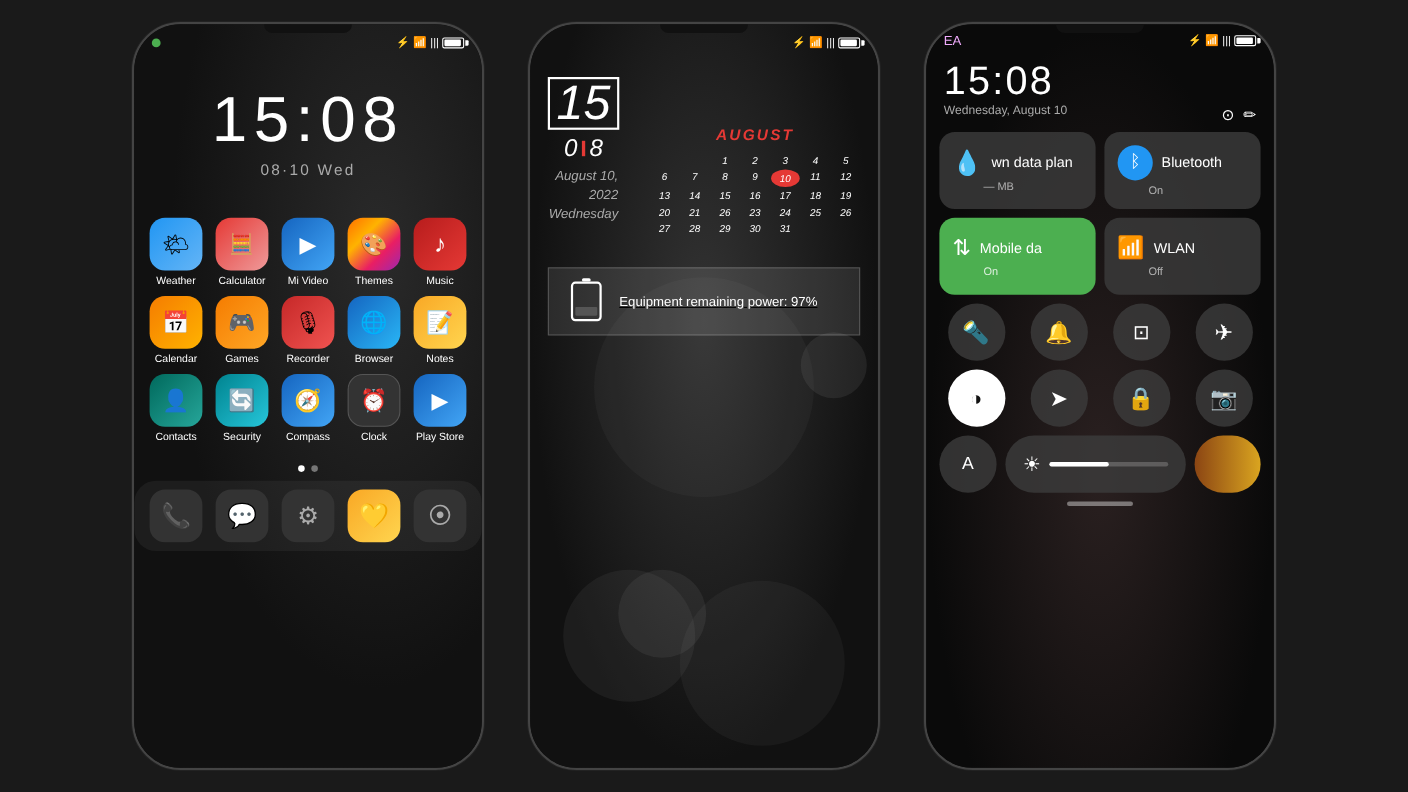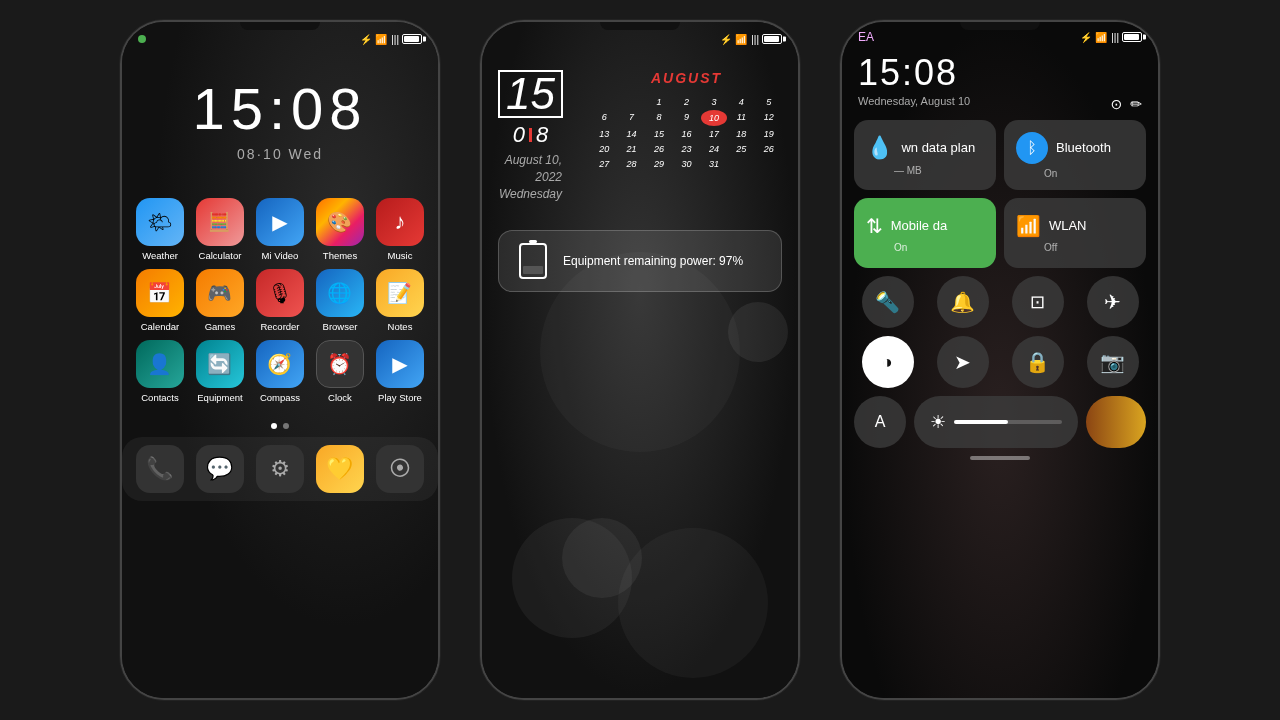--- a/index.html
+++ b/index.html
@@ -217,20 +217,21 @@
     }
 
     .cal-right { flex: 1; }
     .cal-month {
       font-size: 14px;
       color: #e53935;
       font-weight: 600;
       letter-spacing: 2px;
       text-align: center;
       margin-bottom: 4px;
+      margin-top: 44px;
     }
     .cal-grid {
       display: grid;
       grid-template-columns: repeat(7, 1fr);
       gap: 1px;
     }
     .cal-cell {
       text-align: center;
       font-size: 9px;
       color: #aaa;
@@ -246,25 +247,26 @@
       align-items: center;
       justify-content: center;
       margin: 0 auto;
     }
     .cal-cell.bright { color: #fff; }
 
     .battery-bar {
       margin: 20px 16px;
       background: rgba(255,255,255,0.1);
       border: 1px solid rgba(255,255,255,0.2);
-      border-radius: 14px;
+      border-radius: 0;
       padding: 12px 20px;
       display: flex;
       align-items: center;
       gap: 16px;
+      text-decoration: underline;
     }
     .battery-bar-text { color: #fff; font-size: 12px; }
 
     
     .phone3-bg {
       position: absolute;
       inset: 0;
       background: radial-gradient(ellipse at 50% 60%, #2a2020 0%, #0a0a0a 70%);
     }
     .phone3-content {
@@ -492,21 +494,21 @@
       <div class="app-item">
         <div class="app-icon icon-contacts">
           <span style="font-size:20px">👤</span>
         </div>
         <span class="app-label">Contacts</span>
       </div>
       <div class="app-item">
         <div class="app-icon icon-security">
           <span style="font-size:20px">🔄</span>
         </div>
-        <span class="app-label">Equipment</span>
+        <span class="app-label">Security</span>
       </div>
       <div class="app-item">
         <div class="app-icon icon-compass">
           <span style="font-size:20px">🧭</span>
         </div>
         <span class="app-label">Compass</span>
       </div>
       <div class="app-item">
         <div class="app-icon icon-clock">
           <span style="font-size:20px">⏰</span>

